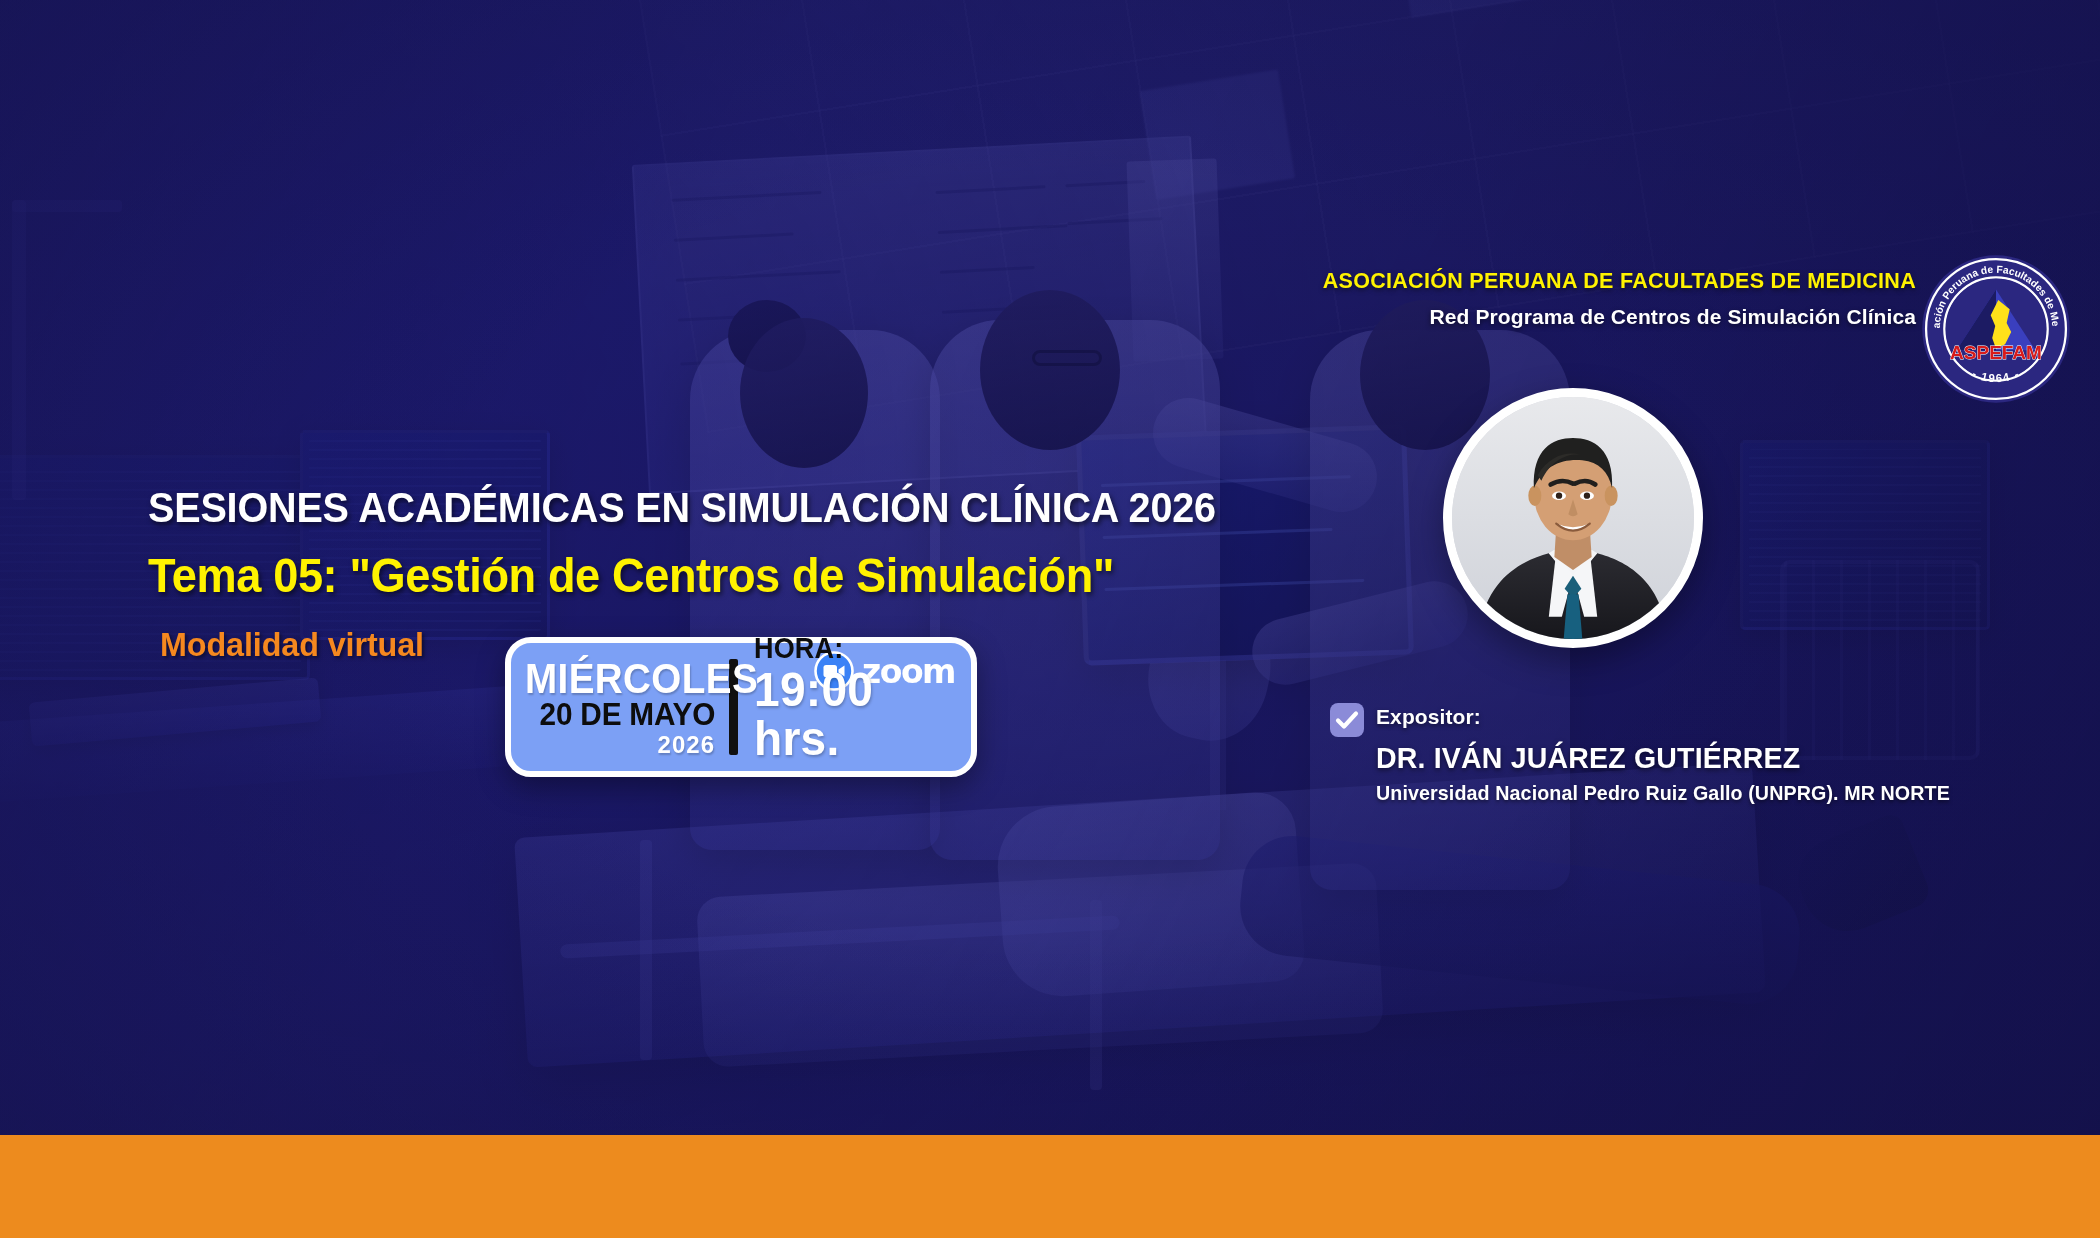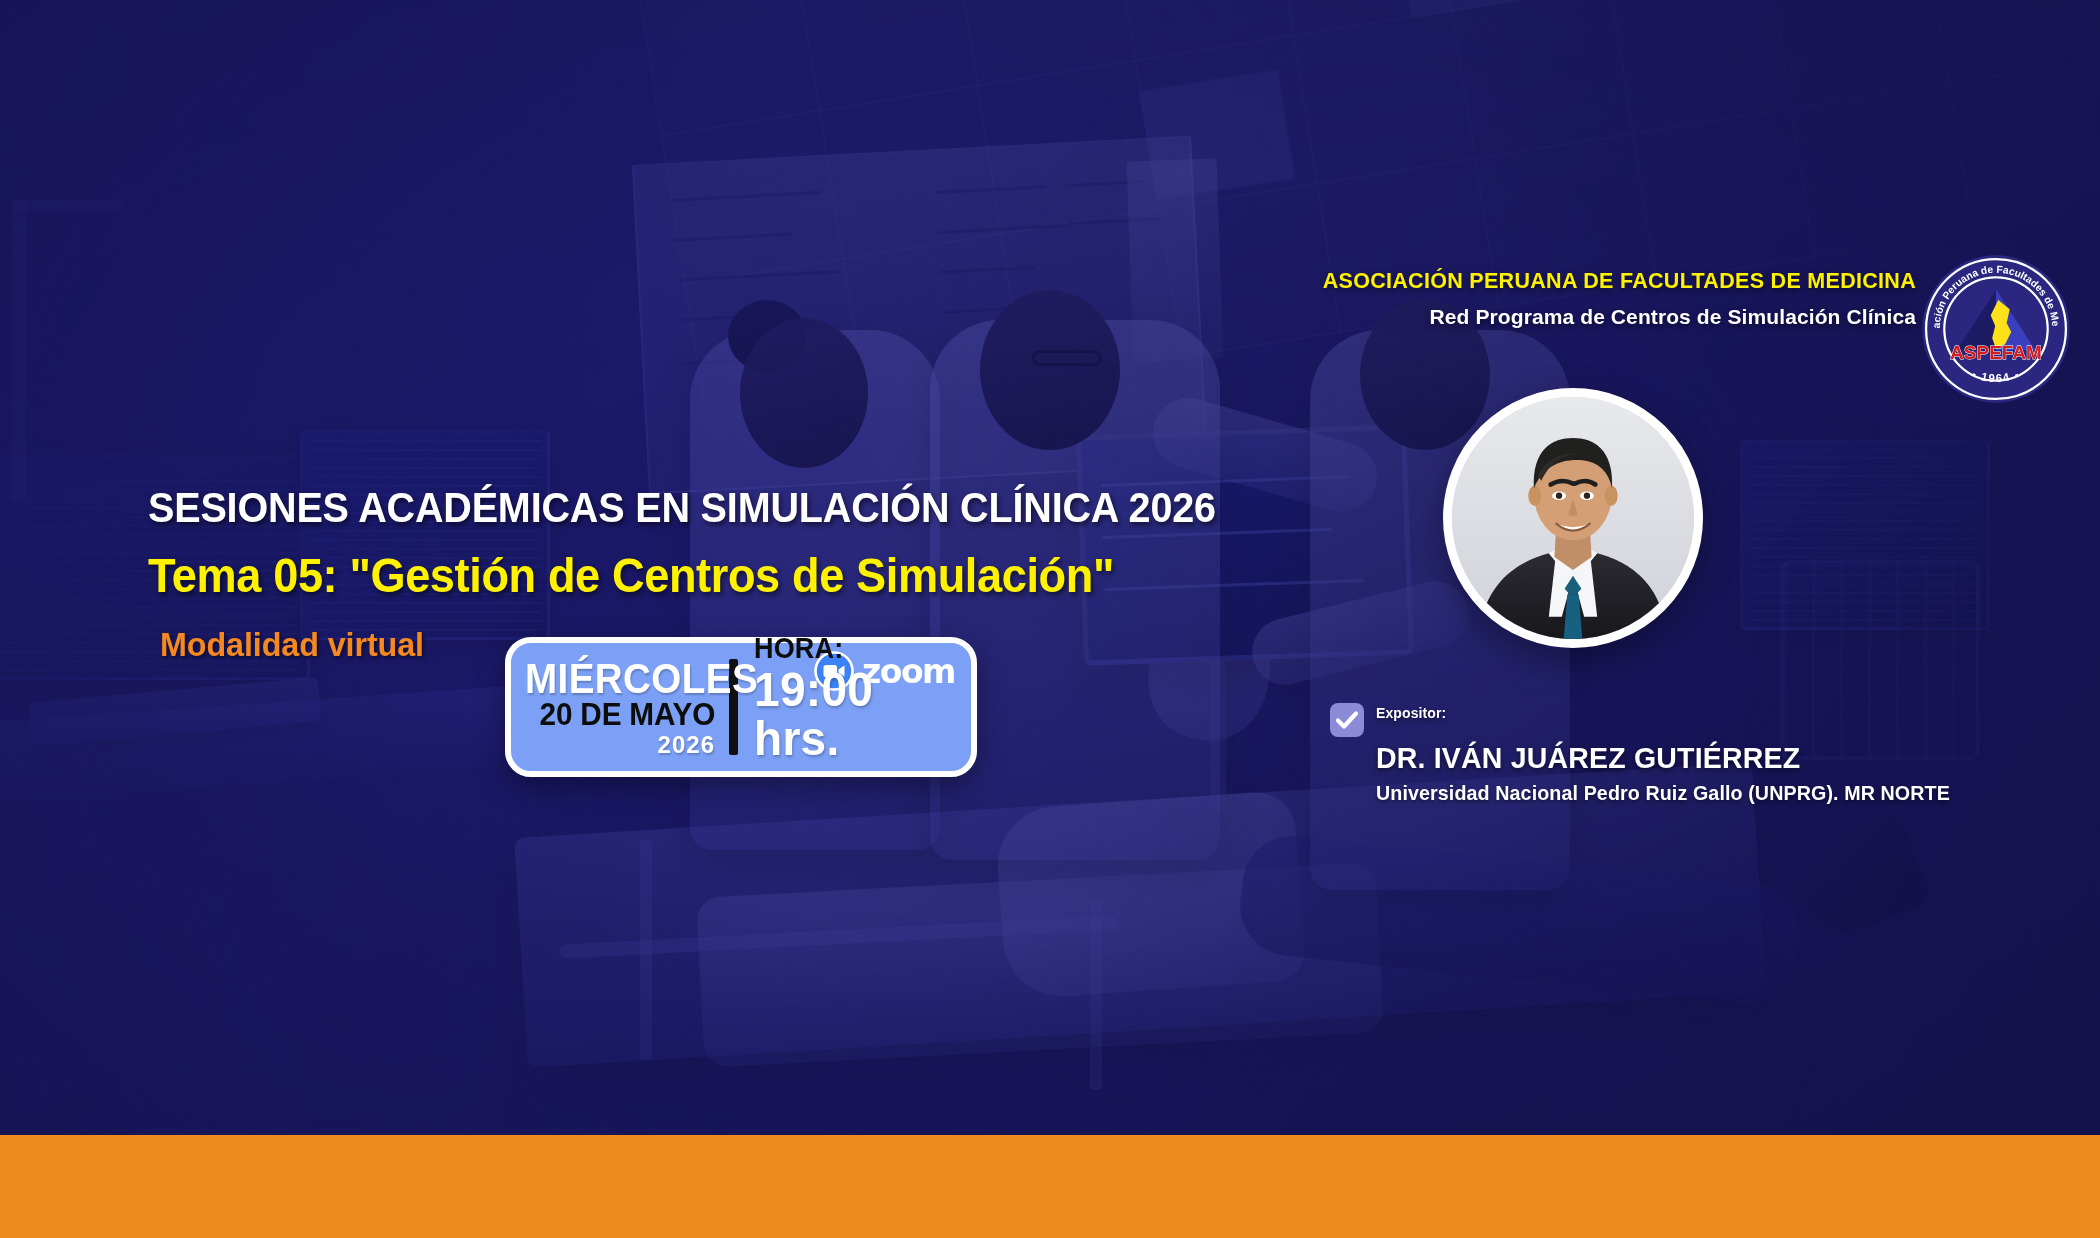--- a/index.html
+++ b/index.html
@@ -319,21 +319,21 @@
   .speaker {
     position:absolute; left:1330px; top:700px; width:600px;
   }
   .spk-row { display:flex; align-items:flex-start; gap:12px; }
   .chk {
     width:34px; height:34px; border-radius:8px;
     background:#8B8BD8; flex:0 0 34px; position:relative; margin-top:3px;
   }
   .chk svg { position:absolute; inset:0; width:100%; height:100%; }
   .spk-label {
-    font-size:14px; font-weight:bold; color:#ffffff;
+    font-size:21px; font-weight:bold; color:#ffffff;
     letter-spacing:.1px; padding-top:5px;
     text-shadow:0 2px 4px rgba(0,0,0,.5);
   }
   .spk-name {
     margin-top:4px; margin-left:46px;
     font-size:30px; font-weight:bold; color:#ffffff;
     letter-spacing:.2px; white-space:nowrap;
     transform:scaleX(.95); transform-origin:left center;
     text-shadow:0 2px 5px rgba(0,0,0,.55);
   }

